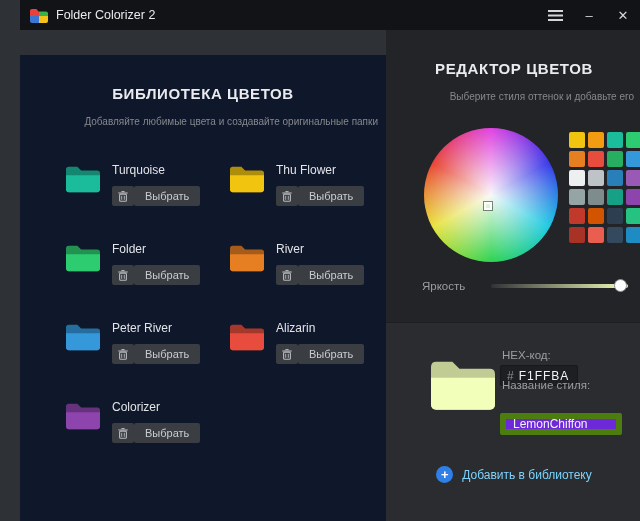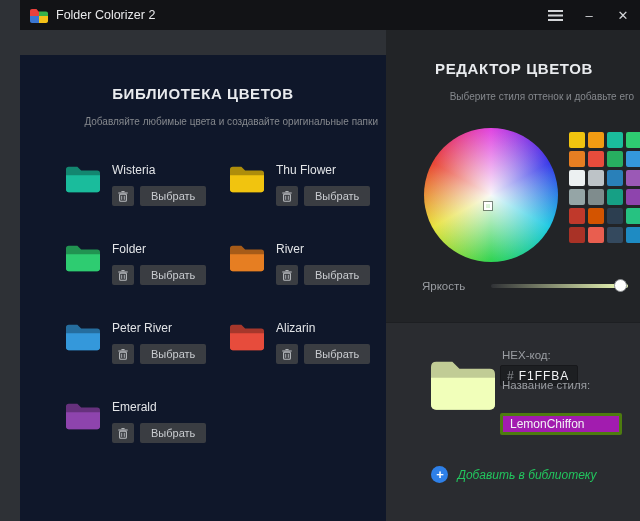--- a/index.html
+++ b/index.html
@@ -27,21 +27,21 @@
   .panel-sub{margin:14px 8px 0;text-align:right;color:#85888d;font-size:10px;}
   
   .library-grid{margin:34px 0 0 44px;display:grid;grid-template-columns:158px 158px;
     row-gap:34px;column-gap:6px;}
   .lib-item{display:flex;gap:10px;}
   .folder-svg{width:38px;height:34px;flex:none;}
   .folder-svg .f-back{fill:var(--c);filter:brightness(.72);}
   .folder-svg .f-front{fill:var(--c);}
   .item-right{display:flex;flex-direction:column;}
   .item-name{color:#e2e4e7;font-size:12px;margin-top:2px;}
-  .item-actions{display:flex;gap:6px;margin-top:9px;}
+  .item-actions{display:flex;margin-top:9px;}
   .icon-btn{width:22px;height:20px;background:#3a3d42;border:none;border-radius:2px;
     display:flex;align-items:center;justify-content:center;cursor:pointer;padding:0;}
   .select-btn{background:#3a3d42;color:#c9ccd0;border:none;border-radius:2px;
     font-size:11px;padding:3px 11px;height:20px;cursor:pointer;}
   
   .picker-row{display:flex;margin:26px 0 0 38px;}
   .wheel{width:134px;height:134px;border-radius:50%;position:relative;flex:none;
     background:conic-gradient(#e040e0,#3535e8 17%,#19c9e2 33%,#2ad24c 50%,#e8e23a 67%,#e8402f 83%,#e040e0);}
   .wheel::after{content:"";position:absolute;inset:0;border-radius:50%;
     background:radial-gradient(circle,rgba(250,250,250,.98) 0%,rgba(250,250,250,.55) 32%,rgba(250,250,250,0) 72%);}
@@ -64,28 +64,28 @@
   .preview-folder .f-back{fill:var(--preview,#f1ffba);filter:brightness(.8);}
   .preview-folder .f-front{fill:var(--preview,#f1ffba);}
   .detail-label{position:absolute;left:116px;color:#9a9da2;font-size:11.5px;}
   .hex-label{top:26px;}
   .style-label{top:56px;}
   .hex-box{position:absolute;left:114px;top:42px;width:78px;height:21px;background:#1d1f22;
     border:1px solid #17181b;border-radius:2px;display:flex;align-items:center;padding:0 6px;}
   .hash{color:#8b8e93;font-size:12px;margin-right:5px;}
   .hex-input{background:transparent;border:none;outline:none;color:#f2f3f5;font-size:12px;
     letter-spacing:1px;width:100%;font-family:"Liberation Sans",sans-serif;padding:0;}
-  .style-input{position:absolute;left:114px;top:90px;width:122px;height:22px;background:#a21caf;
-    border:3px solid #4d7c0f;border-radius:2px;color:#f2f3f5;font-size:12px;padding:0 7px;
+  .style-input{position:absolute;left:114px;top:90px;width:122px;height:22px;background:#6d28d9;
+    border:6px solid #4d7c0f;border-radius:2px;color:#f2f3f5;font-size:12px;padding:0 7px;
     outline:none;font-family:"Liberation Sans",sans-serif;}
   .add-row{position:absolute;left:0;right:0;top:142px;display:flex;align-items:center;
     justify-content:center;gap:9px;cursor:pointer;background:transparent;border:none;}
   .plus-circle{width:17px;height:17px;border-radius:50%;background:#2e80e8;color:#fff;
     font-size:13px;font-weight:bold;display:flex;align-items:center;justify-content:center;line-height:1;}
-  .add-label{color:#22c55e;font-size:12px;font-style:italic;}
+  .add-label{color:#7dd3fc;font-size:12px;}
 </style>
 </head>
 <body>
 
 <div class="window" style="--preview: #F1FFBA;">
 
   <div class="titlebar">
     <span class="app-logo">
       <svg width="18" height="15" viewBox="0 0 18 15">
         <defs>
@@ -124,21 +124,21 @@
     <section class="library">
       <h1 class="panel-title">БИБЛИОТЕКА ЦВЕТОВ</h1>
       <p class="panel-sub">Добавляйте любимые цвета и создавайте оригинальные папки</p>
       <div class="library-grid">
           <div class="lib-item" style="--c: #1abc9c;">
     <svg class="folder-svg" viewBox="0 0 40 36">
       <path class="f-back" d="M2 9 C2 7 3 6 5 6 L14 6 L18 10 L35 10 C37 10 38 11 38 13 L38 30 C38 32 37 33 35 33 L5 33 C3 33 2 32 2 30 Z"></path>
       <path class="f-front" d="M2 15 L38 15 L38 30 C38 32 37 33 35 33 L5 33 C3 33 2 32 2 30 Z"></path>
     </svg>
     <div class="item-right">
-      <span class="item-name">Wisteria</span>
+      <span class="item-name">Turquoise</span>
       <div class="item-actions">
         <button class="icon-btn">
           <svg width="10" height="11" viewBox="0 0 10 11">
             <rect x="1.6" y="3.1" width="6.8" height="7.2" rx="1" fill="none" stroke="#b6b9bd" stroke-width="1.1"></rect>
             <line x1="0.3" y1="2" x2="9.7" y2="2" stroke="#b6b9bd" stroke-width="1.1"></line>
             <line x1="3.4" y1="0.6" x2="6.6" y2="0.6" stroke="#b6b9bd" stroke-width="1.1"></line>
             <line x1="3.7" y1="4.8" x2="3.7" y2="8.8" stroke="#b6b9bd" stroke-width="0.9"></line>
             <line x1="6.3" y1="4.8" x2="6.3" y2="8.8" stroke="#b6b9bd" stroke-width="0.9"></line>
           </svg>
         </button>
@@ -250,21 +250,21 @@
         <button class="select-btn">Выбрать</button>
       </div>
     </div>
   </div>
           <div class="lib-item" style="--c: #8e44ad;">
     <svg class="folder-svg" viewBox="0 0 40 36">
       <path class="f-back" d="M2 9 C2 7 3 6 5 6 L14 6 L18 10 L35 10 C37 10 38 11 38 13 L38 30 C38 32 37 33 35 33 L5 33 C3 33 2 32 2 30 Z"></path>
       <path class="f-front" d="M2 15 L38 15 L38 30 C38 32 37 33 35 33 L5 33 C3 33 2 32 2 30 Z"></path>
     </svg>
     <div class="item-right">
-      <span class="item-name">Emerald</span>
+      <span class="item-name">Colorizer</span>
       <div class="item-actions">
         <button class="icon-btn">
           <svg width="10" height="11" viewBox="0 0 10 11">
             <rect x="1.6" y="3.1" width="6.8" height="7.2" rx="1" fill="none" stroke="#b6b9bd" stroke-width="1.1"></rect>
             <line x1="0.3" y1="2" x2="9.7" y2="2" stroke="#b6b9bd" stroke-width="1.1"></line>
             <line x1="3.4" y1="0.6" x2="6.6" y2="0.6" stroke="#b6b9bd" stroke-width="1.1"></line>
             <line x1="3.7" y1="4.8" x2="3.7" y2="8.8" stroke="#b6b9bd" stroke-width="0.9"></line>
             <line x1="6.3" y1="4.8" x2="6.3" y2="8.8" stroke="#b6b9bd" stroke-width="0.9"></line>
           </svg>
         </button>

